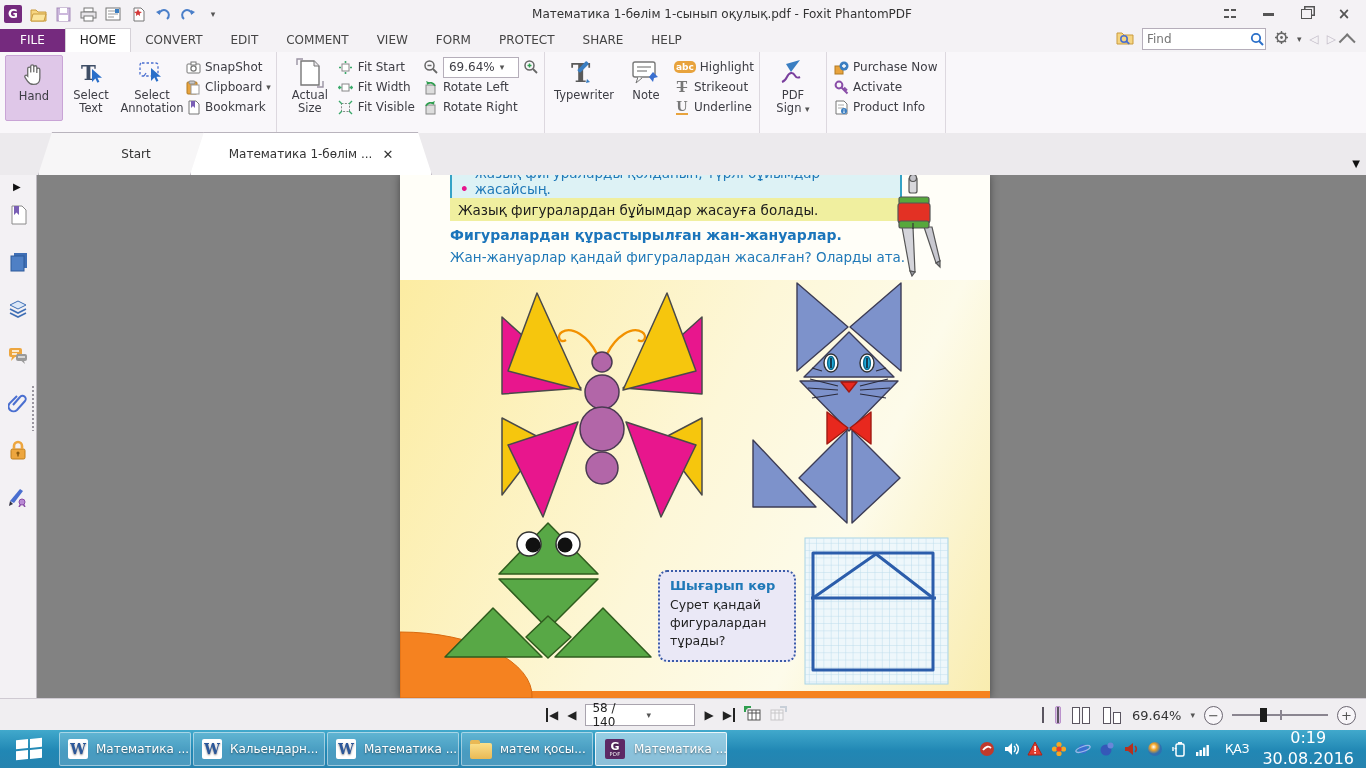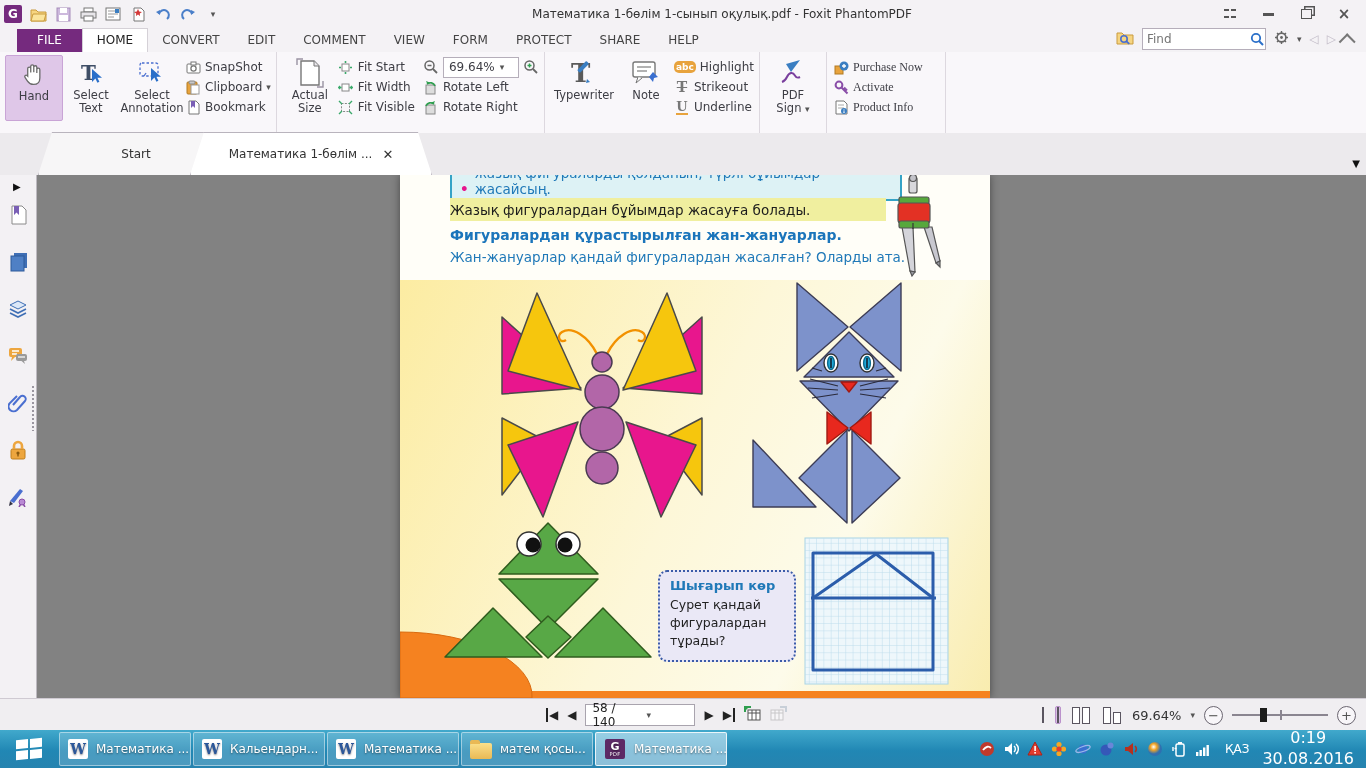--- a/index.html
+++ b/index.html
@@ -15,21 +15,21 @@
             display:flex;align-items:center;justify-content:center;border-radius:2px;}
   .title{flex:1;text-align:center;font-size:12px;color:#333;white-space:nowrap;overflow:hidden;}
   .winbtns{display:flex;align-items:center;gap:22px;padding-right:14px;color:#555;}
   .wb{width:16px;height:14px;display:flex;align-items:center;justify-content:center;}
   .wb-min i{display:block;width:11px;height:3px;background:#555;}
   .wb-rest i{display:block;width:9px;height:8px;border:1.5px solid #555;box-shadow:3px -3px 0 -1.5px #f4f2f5,3px -3px 0 0 #555;}
   .wb-close{font-size:15px;font-weight:bold;color:#555;}
   .wb-grid{display:grid;grid-template-columns:5px 5px;grid-template-rows:5px 5px;gap:2px;}
   .wb-grid i{border:1.3px solid #555;}
   
-  .tabrow{top:28px;height:24px;background:#f4f2f5;display:flex;align-items:flex-end;padding-left:17px;}
+  .tabrow{top:28px;height:24px;background:#f4f2f5;display:flex;align-items:flex-end;}
   .rtab{padding:4px 14px 5px;font-size:12px;color:#444;white-space:nowrap;}
   .rtab.file{background:#752a7e;color:#fff;padding:4px 20px 5px;}
   .rtab.active{background:#fff;color:#222;border:1px solid #d5d1d7;border-bottom:none;}
   .findarea{margin-left:auto;display:flex;align-items:center;gap:8px;padding-right:10px;padding-bottom:2px;}
   .findbox{display:flex;align-items:center;width:122px;height:20px;background:#fff;border:1px solid #b5aeba;}
   .findbox input{flex:1;border:none;outline:none;font-size:12px;padding:0 4px;color:#888;width:80px;background:transparent;
                  font-family:"DejaVu Sans","Liberation Sans",sans-serif;}
   .navgray{color:#c2bcc8;font-size:12px;}
   .chev{width:10px;height:10px;border-top:2px solid #777;border-left:2px solid #777;transform:rotate(45deg) translateY(4px);}
   
@@ -42,21 +42,21 @@
   .rbig.sel{background:#dfc7e8;border:1px solid #c9a4d6;}
   .rcol{display:flex;flex-direction:column;justify-content:flex-start;gap:2px;padding-top:3px;}
   .rsmall{display:flex;align-items:center;gap:4px;font-size:12px;color:#3d3d44;height:18px;white-space:nowrap;}
   .rsmall .sic{width:16px;height:16px;display:flex;align-items:center;justify-content:center;}
   .caret{font-size:9px;color:#555;}
   .combo{display:flex;align-items:center;width:74px;height:19px;background:#fff;border:1px solid #b5aeba;font-size:12px;}
   .combo span{flex:1;padding-left:5px;}
   .abc-chip{background:#e8a33d;color:#fff;font-weight:bold;font-size:9px;padding:1px 2px;border-radius:5px;}
   .strike-t{font-family:"DejaVu Serif","Liberation Serif",serif;color:#777;text-decoration:line-through;font-size:14px;font-weight:bold;}
   .und-u{font-family:"DejaVu Serif","Liberation Serif",serif;color:#777;border-bottom:2px solid #e8a33d;font-size:13px;font-weight:bold;line-height:1;}
-  .upgrp{padding:3px 0 15px;font-family:Liberation Serif, serif;}
+  .upgrp{padding:3px 0 15px;}
   .upgrp .glabel{background:#5f2a66;color:#fff;padding:1px 0 2px;font-size:11.5px;}
   
   .doctabs{top:133px;height:42px;background:#eceaed;}
   .dtab{position:absolute;bottom:0;height:26px;display:flex;align-items:center;justify-content:center;gap:10px;
         font-size:12px;color:#333;background:#f7f6f7;border:1px solid #b9b4bd;border-bottom:none;
         clip-path:polygon(14px 0,calc(100% - 14px) 0,100% 100%,0 100%);padding:8px 22px;}
   .dtab.active{background:#fff;}
   .dtab .x{font-size:13px;font-weight:bold;color:#333;}
   .dtabmenu{position:absolute;right:6px;bottom:6px;color:#111;font-size:10px;}
   
@@ -66,21 +66,21 @@
   .sbicons{position:absolute;top:30px;left:0;right:0;display:flex;flex-direction:column;align-items:center;gap:27px;}
   .sbi{width:20px;height:20px;}
   .grip{position:absolute;right:1px;top:210px;height:46px;width:4px;
         background-image:radial-gradient(#9a96a0 1px,transparent 1px);background-size:4px 4px;}
   .docarea{position:absolute;left:37px;right:0;top:0;bottom:0;overflow:hidden;}
   .page{position:absolute;left:363px;top:0;width:590px;height:523px;background:#fffef8;box-shadow:0 0 8px rgba(0,0,0,.45);overflow:hidden;}
   .callout{position:absolute;left:50px;top:-13px;width:432px;height:33px;background:#ddf2f5;border:2px solid #35a3c6;
            display:flex;align-items:flex-end;padding:0 8px 2px;font-size:13.5px;color:#2079b8;gap:6px;}
   .callout .b{color:#e6168d;font-weight:bold;}
   .hl-line{position:absolute;left:50px;top:23px;width:436px;height:23px;background:#f0ef9f;
-           font-size:13.5px;color:#1c1c1c;display:flex;align-items:center;padding:0 0;}
+           font-size:13.5px;color:#1c1c1c;display:flex;align-items:center;padding:0 8px;}
   .ph1{position:absolute;left:50px;top:52px;font-size:14px;font-weight:bold;color:#1b75bb;}
   .ph2{position:absolute;left:50px;top:74px;font-size:13.5px;color:#2079b8;}
   .mascot{position:absolute;left:472px;top:0px;}
   .pagebody{position:absolute;left:0;top:105px;width:590px;height:418px;
             background:linear-gradient(115deg,#fceca2 0%,#fdf7d8 45%,#fefce e 70%,#fbf0b4 100%);
             background:linear-gradient(115deg,#fceca2 0%,#fdf7d8 48%,#fdfbea 72%,#f9ecae 100%);}
   .figures{position:absolute;left:0;top:0;}
   .trybox{position:absolute;left:258px;top:290px;width:138px;height:92px;background:#eae8f6;
           border:2px dotted #3b5ba8;border-radius:9px;padding:6px 10px;box-sizing:border-box;}
   .trybox .tt{color:#2079b8;font-weight:bold;font-size:13px;margin-bottom:3px;}

